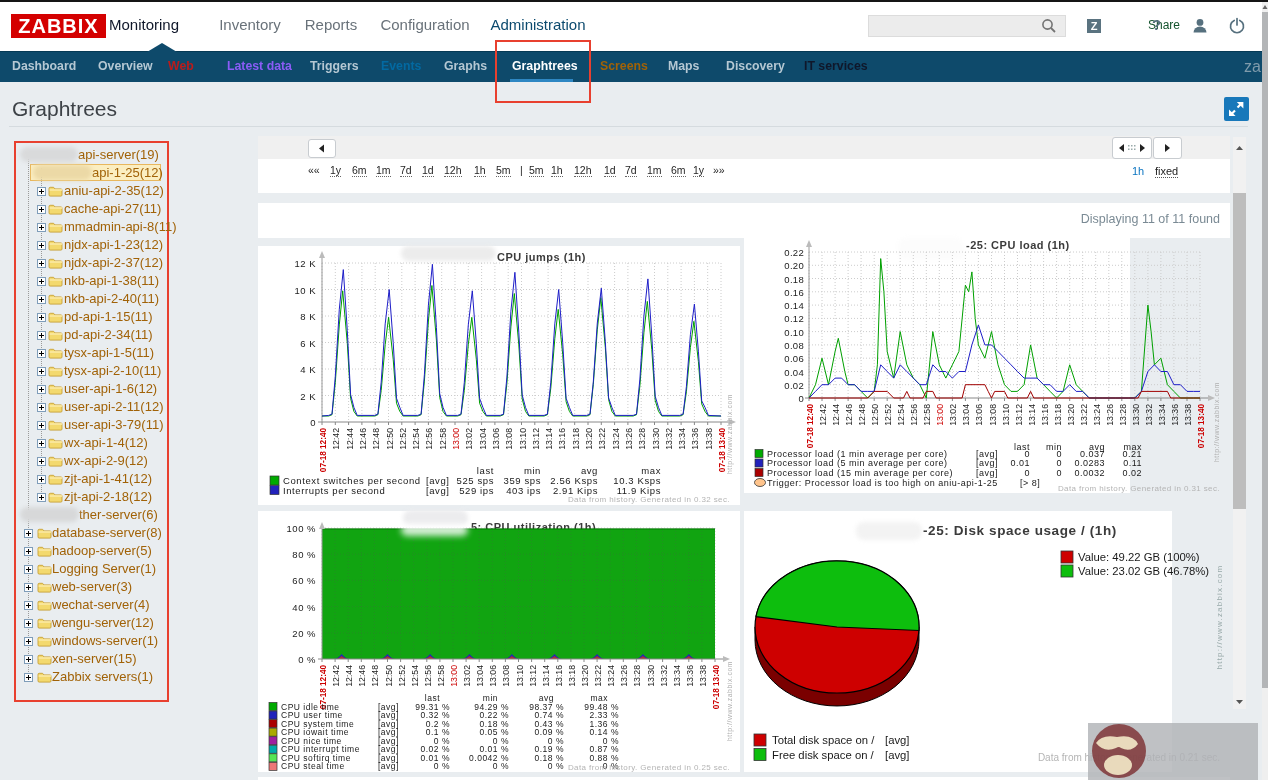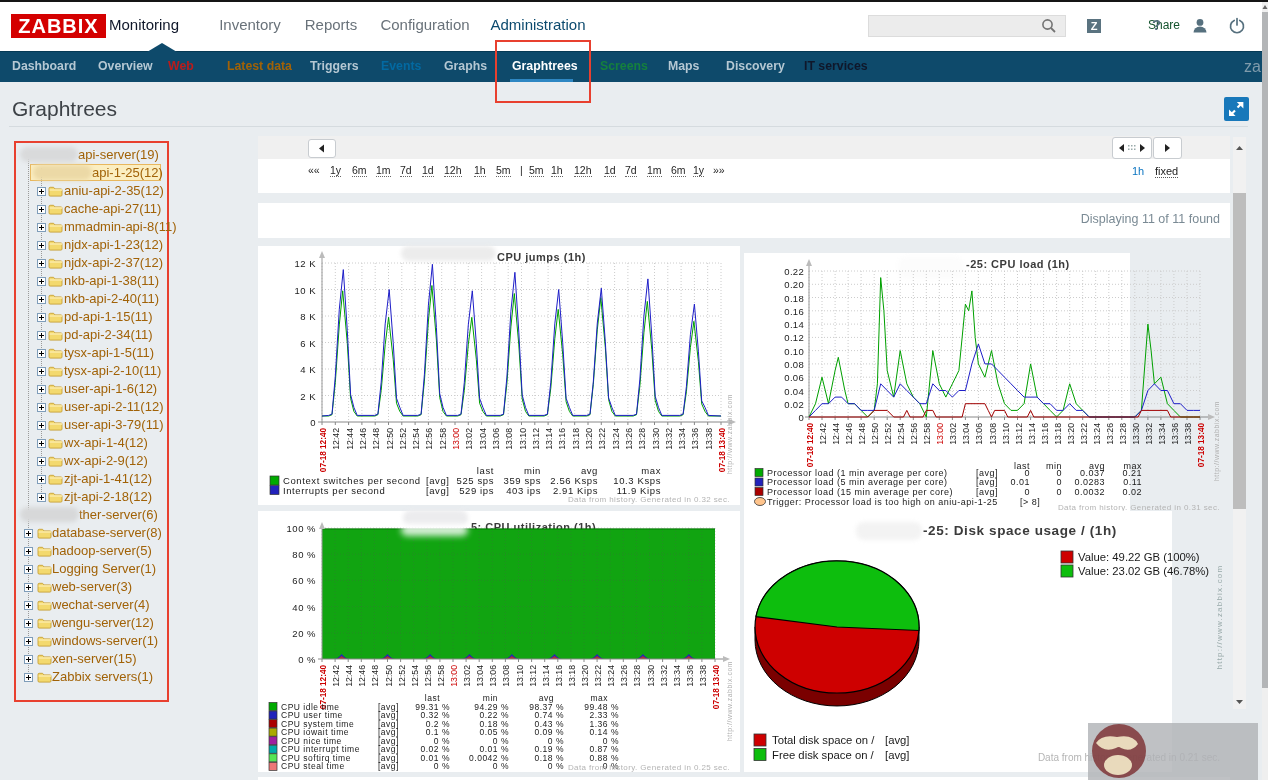--- a/index.html
+++ b/index.html
@@ -34,26 +34,26 @@
     <path d="M6.2,3.4 a6.5,6.5 0 1 0 5.6,0" fill="none" stroke="#56707e" stroke-width="1.7" stroke-linecap="round"></path>
     <line x1="9" y1="1.5" x2="9" y2="8" stroke="#56707e" stroke-width="1.7" stroke-linecap="round"></line>
   </svg>
 <div style="position:absolute;left:0;top:51px;width:1262px;height:31px;background:#0E4A6B;border-top:1px solid #063a55"></div>
 <svg width="30" height="9" style="position:absolute;left:147px;top:43px">
     <path d="M0,9 L15,0 L30,9 Z" fill="#0E4A6B"></path>
   </svg>
 <div class="snav" style="left:12px;top:51px;color:#b5c8d3">Dashboard</div>
 <div class="snav" style="left:98px;top:51px;color:#b5c8d3">Overview</div>
 <div class="snav" style="left:168px;top:51px;color:#b91c1c">Web</div>
-<div class="snav" style="left:227px;top:51px;color:#a16207">Latest data</div>
+<div class="snav" style="left:227px;top:51px;color:#8b5cf6">Latest data</div>
 <div class="snav" style="left:310px;top:51px;color:#b5c8d3">Triggers</div>
 <div class="snav" style="left:381px;top:51px;color:#0369a1">Events</div>
 <div class="snav" style="left:444px;top:51px;color:#b5c8d3">Graphs</div>
 <div class="snav" style="left:512px;top:51px;color:#fff">Graphtrees</div>
-<div class="snav" style="left:600px;top:51px;color:#15803d">Screens</div>
+<div class="snav" style="left:600px;top:51px;color:#a16207">Screens</div>
 <div class="snav" style="left:668px;top:51px;color:#b5c8d3">Maps</div>
 <div class="snav" style="left:726px;top:51px;color:#b5c8d3">Discovery</div>
 <div class="snav" style="left:804px;top:51px;color:#0f172a">IT services</div>
 <div style="position:absolute;left:510px;top:79px;width:63px;height:3px;background:#2E87C3"></div>
 <div style="position:absolute;left:1244px;top:51px;height:27px;line-height:31px;font-size:16px;color:#7f9bab">zabbix.aniu.tv</div>
 <div style="position:absolute;left:12px;top:97px;font-size:21px;color:#3d4247">Graphtrees</div>
 <div style="position:absolute;left:1224px;top:97px;width:25px;height:24px;background:#1878BA;border-radius:2px"></div>
 <svg width="25" height="24" style="position:absolute;left:1224px;top:97px">
     <g stroke="#fff" stroke-width="2.2">
       <line x1="11" y1="13.5" x2="7" y2="17.5"></line>
@@ -527,21 +527,21 @@
         <text x="168" y="247.5">[avg]</text>
         <text x="236" y="247.5" text-anchor="end">529 ips</text>
         <text x="283" y="247.5" text-anchor="end">403 ips</text>
         <text x="340" y="247.5" text-anchor="end">2.91 Kips</text>
         <text x="403" y="247.5" text-anchor="end">11.9 Kips</text>
       </g>
       <text x="472" y="256" text-anchor="end" font-size="8" fill="#b4b4b4" letter-spacing="0.4">Data from history. Generated in 0.32 sec.</text>
       <text transform="rotate(-90 474 188)" x="474" y="188" text-anchor="middle" font-size="6.8" fill="#b0b0b0" letter-spacing="0.6">http://www.zabbix.com</text>
     </svg>
   </div>
-<div class="panel" style="left:744px;top:253px;width:386px;height:259px">
+<div class="panel" style="left:744px;top:234px;width:386px;height:259px">
     <div class="blurblob" style="left:154px;top:4px;width:66px;height:22px;background:#fcfcfc"></div>
     <div class="gtitle" style="left:222px;top:5px">-25: CPU load (1h)</div>
     <svg width="486" height="259" style="position:absolute;left:0;top:0">
       <line x1="65.0" y1="18" x2="65.0" y2="164" stroke="#cccccc" stroke-width="1" stroke-dasharray="1,2"></line>
       <line x1="65.0" y1="164" x2="65.0" y2="167" stroke="#888" stroke-width="1"></line>
       <line x1="78.0" y1="18" x2="78.0" y2="164" stroke="#cccccc" stroke-width="1" stroke-dasharray="1,2"></line>
       <line x1="78.0" y1="164" x2="78.0" y2="167" stroke="#888" stroke-width="1"></line>
       <line x1="91.1" y1="18" x2="91.1" y2="164" stroke="#cccccc" stroke-width="1" stroke-dasharray="1,2"></line>
       <line x1="91.1" y1="164" x2="91.1" y2="167" stroke="#888" stroke-width="1"></line>
       <line x1="104.1" y1="18" x2="104.1" y2="164" stroke="#cccccc" stroke-width="1" stroke-dasharray="1,2"></line>

